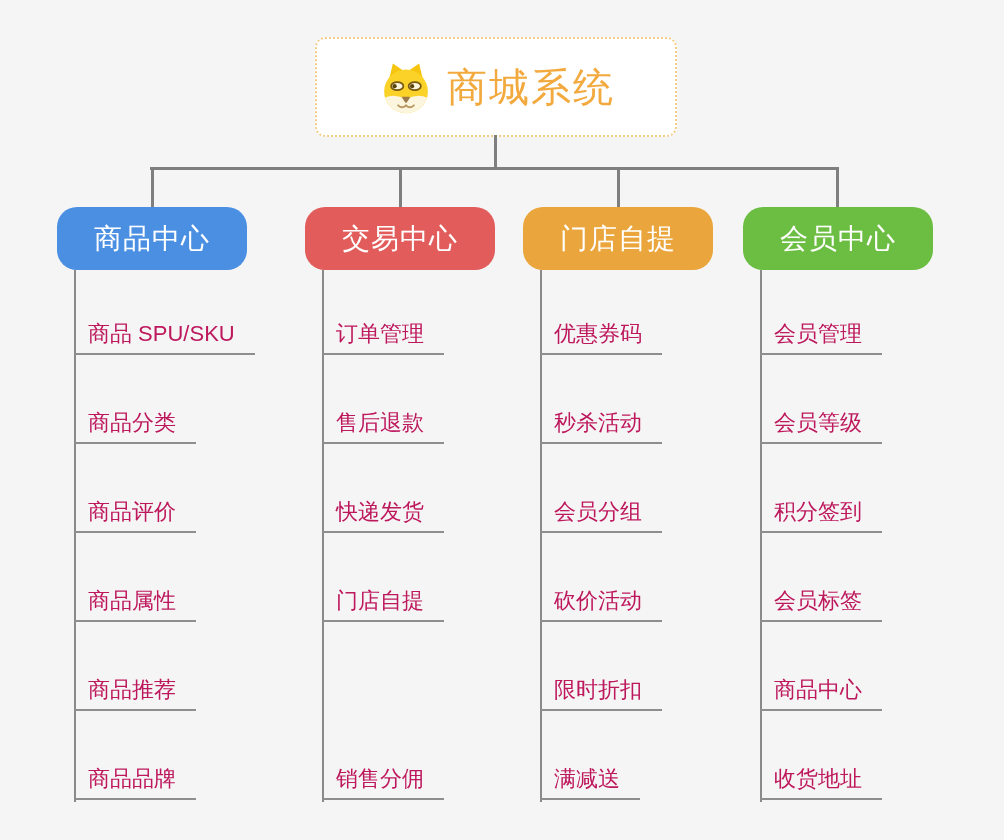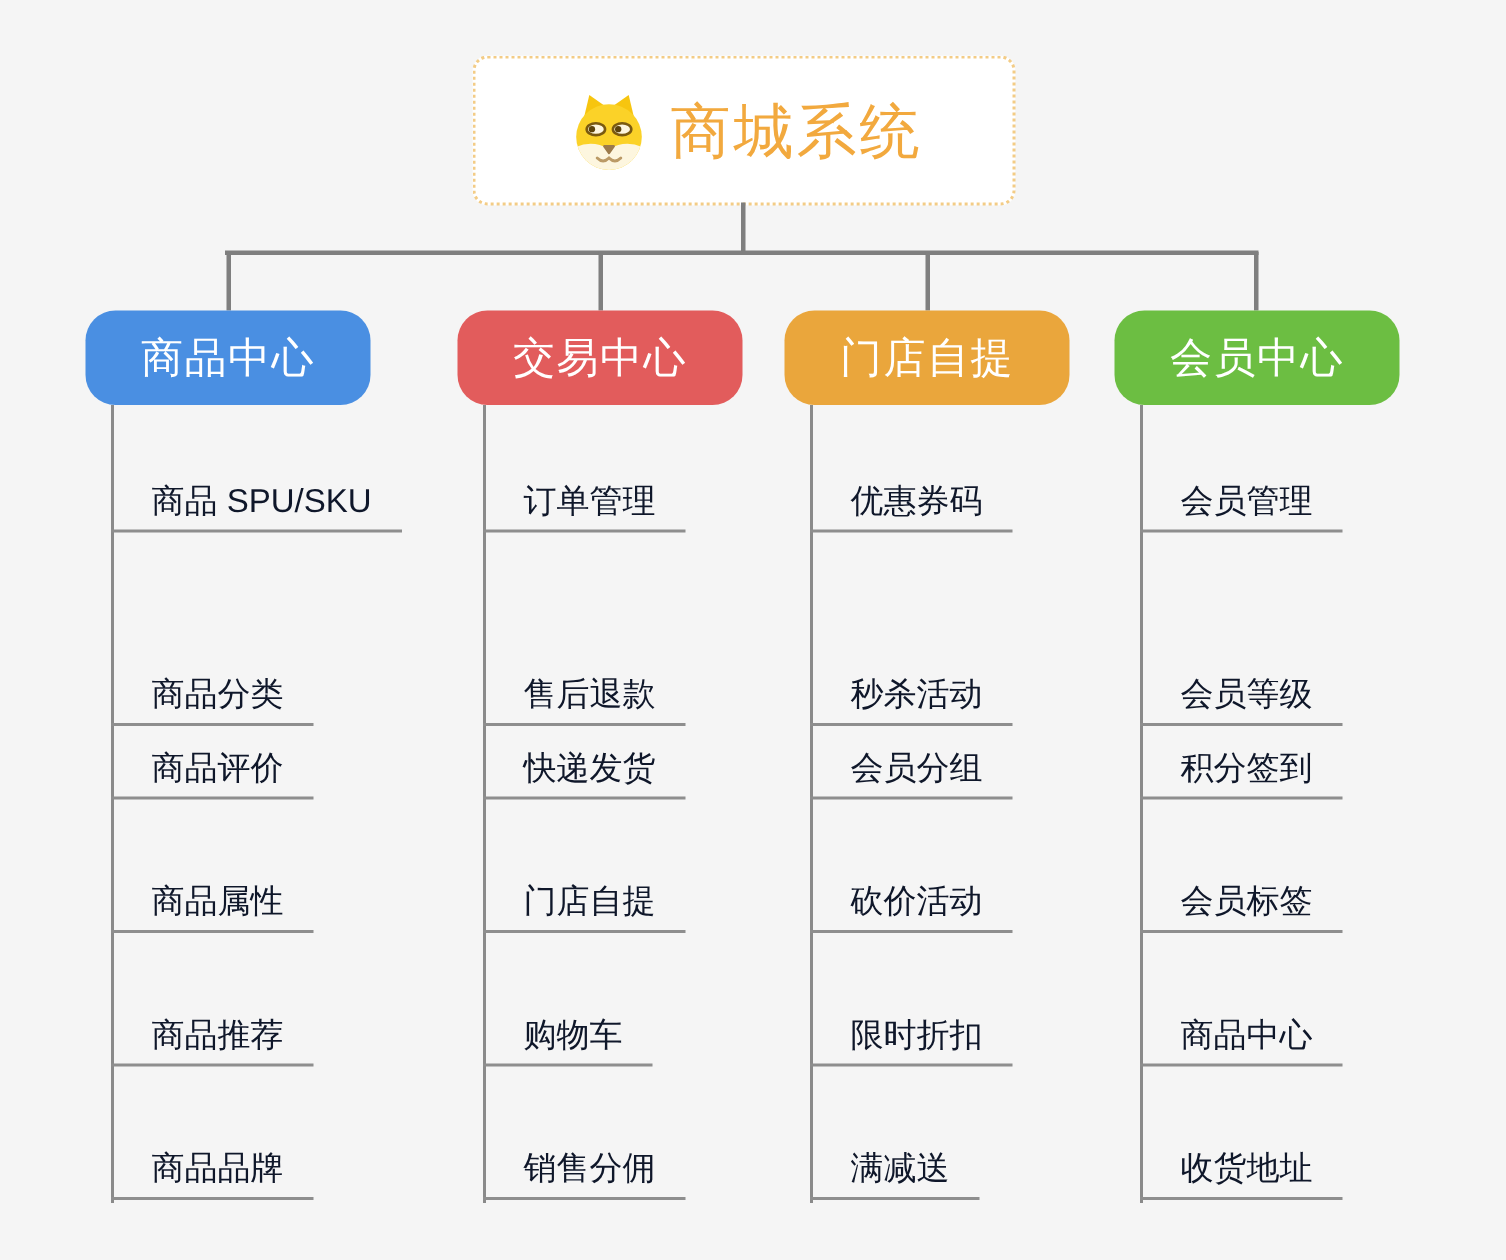--- a/index.html
+++ b/index.html
@@ -49,27 +49,27 @@
     display: flex; align-items: center; justify-content: center;
     box-sizing: border-box; white-space: nowrap;
   }
   .trunk {
     position: absolute; left: 17px; top: 63px; width: 2px; height: 532px;
     background: #8a8a8a;
   }
   .item {
     position: absolute; left: 17px; height: 36px;
     box-sizing: border-box;
-    padding: 0 20px 4px 27px;
+    padding: 0 20px 4px 14px;
     border-bottom: 2px solid #8e8e8e;
     display: flex; align-items: flex-end;
-    font-size: 22px; color: #0f172a; white-space: nowrap;
+    font-size: 22px; color: #be185d; white-space: nowrap;
   }
   .item-0 { top: 112px; }
-  .item-1 { top: 201px; margin-top: 40px; }
+  .item-1 { top: 201px; }
   .item-2 { top: 290px; }
   .item-3 { top: 379px; }
   .item-4 { top: 468px; }
   .item-5 { top: 557px; }
 </style>
 </head>
 <body>
 
 <div class="canvas">
 
@@ -122,21 +122,20 @@
     <div class="item item-5">商品品牌</div>
   </div>
 
   <div class="branch branch-1">
     <div class="branch-header" style="background-color: rgb(226, 92, 92);">交易中心</div>
     <div class="trunk"></div>
     <div class="item item-0">订单管理</div>
     <div class="item item-1">售后退款</div>
     <div class="item item-2">快递发货</div>
     <div class="item item-3">门店自提</div>
-    <div class="item item-4">购物车</div>
     <div class="item item-5">销售分佣</div>
   </div>
 
   <div class="branch branch-2">
     <div class="branch-header" style="background-color: rgb(234, 166, 60);">门店自提</div>
     <div class="trunk"></div>
     <div class="item item-0">优惠券码</div>
     <div class="item item-1">秒杀活动</div>
     <div class="item item-2">会员分组</div>
     <div class="item item-4">限时折扣</div>

